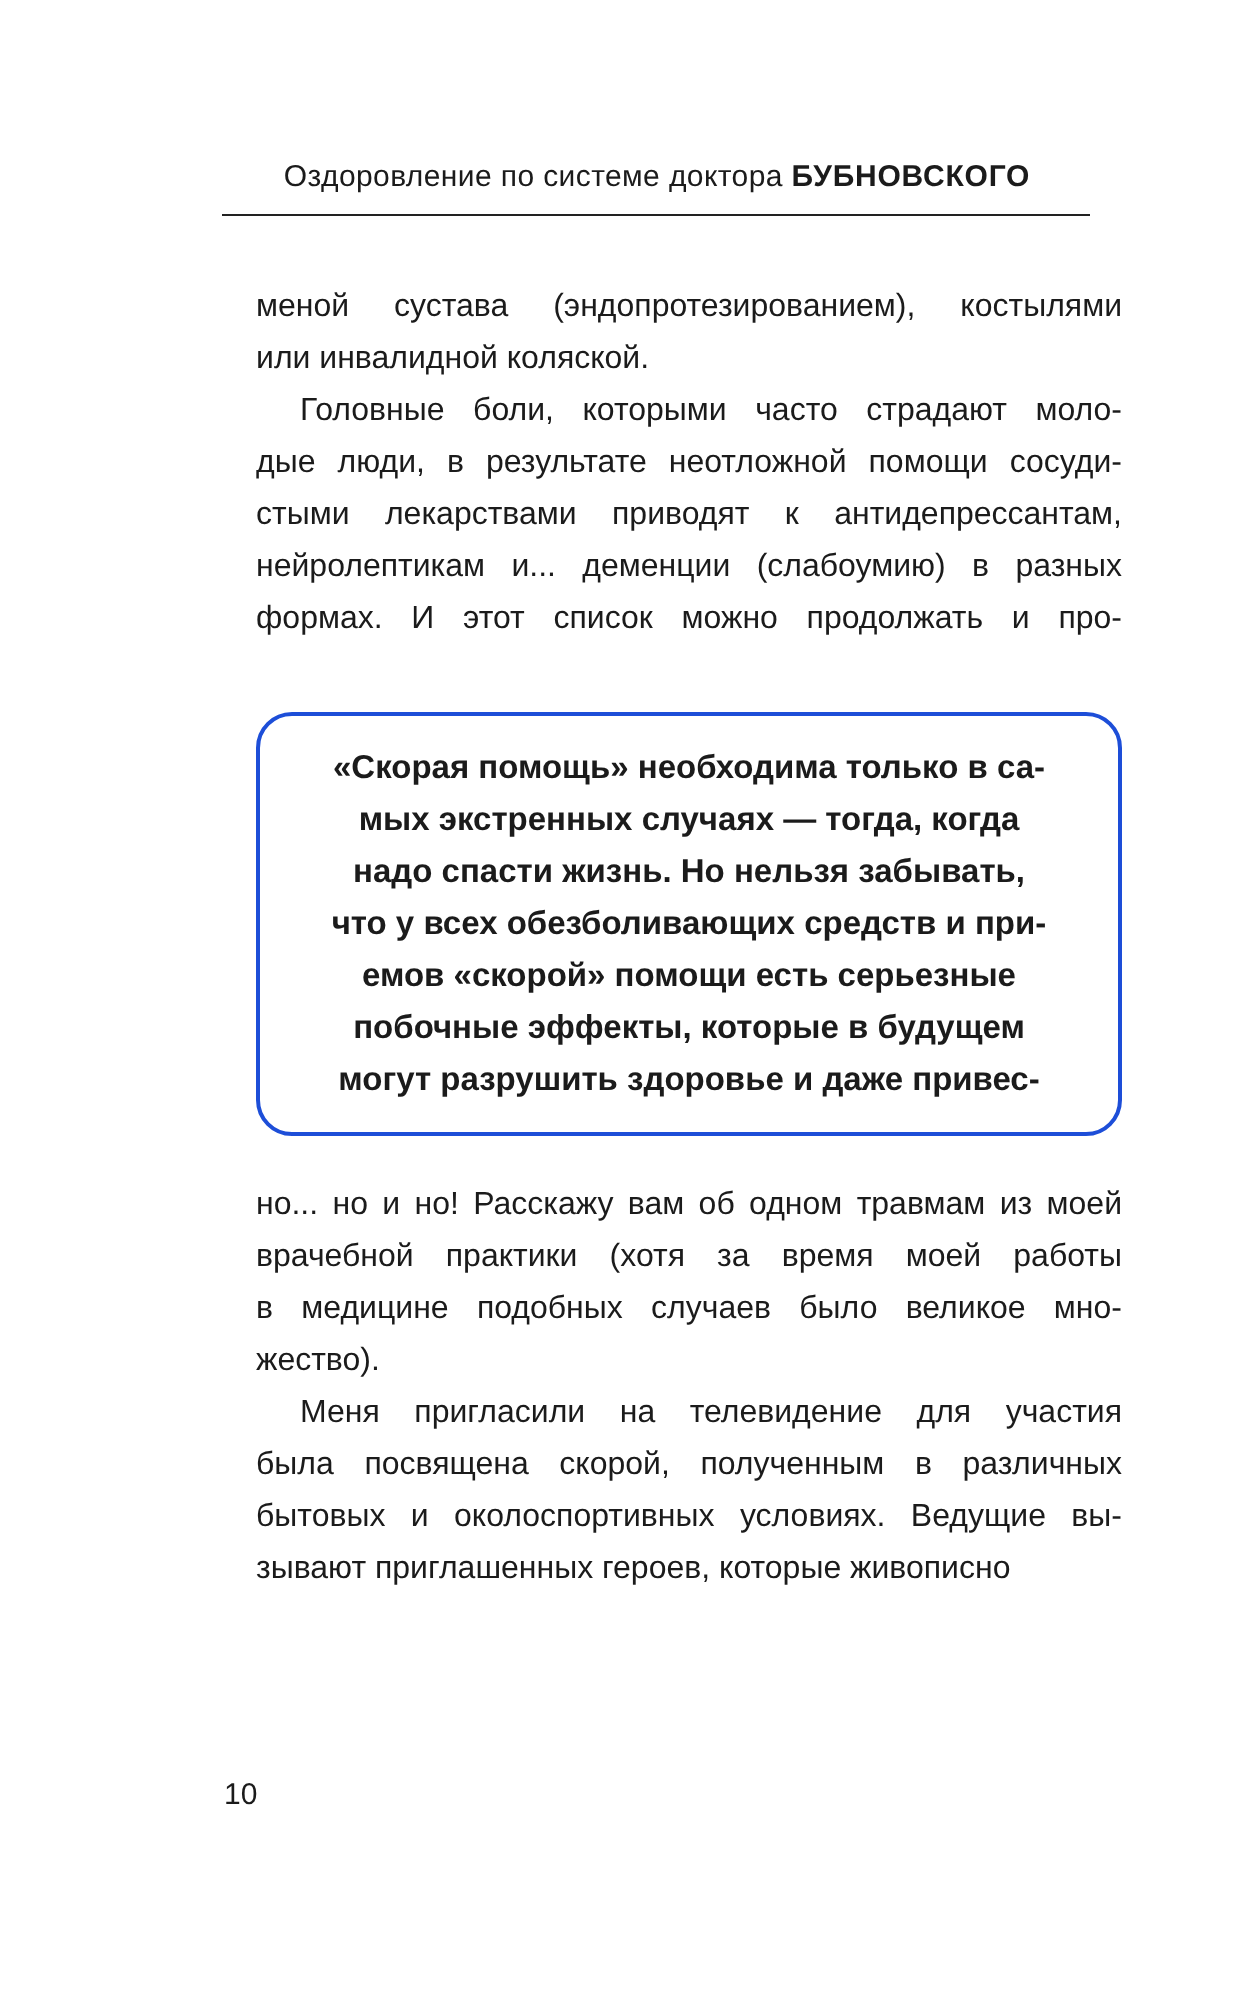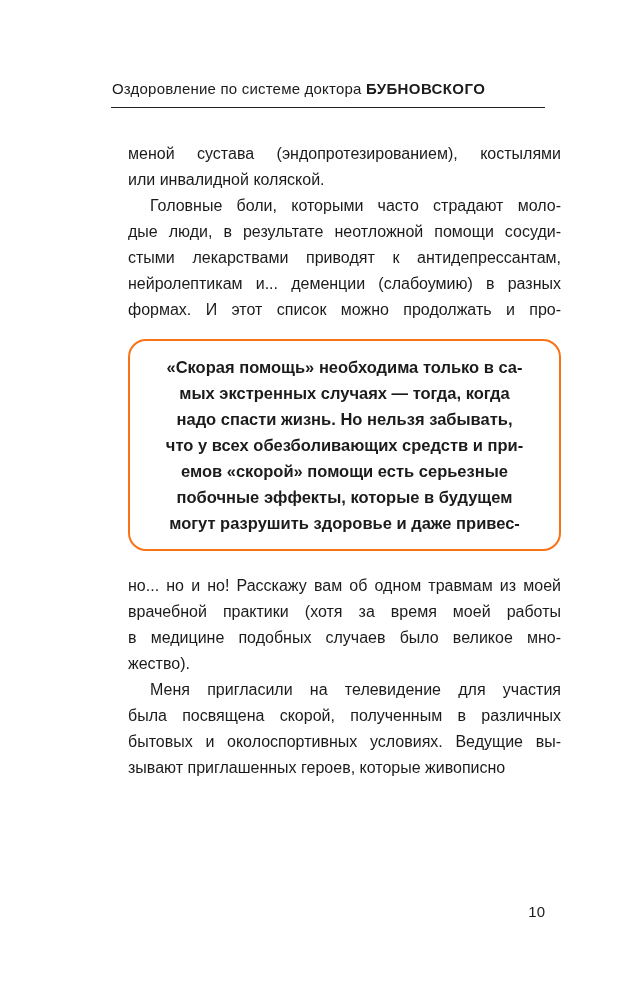--- a/index.html
+++ b/index.html
@@ -14,20 +14,21 @@
     background: #ffffff;
     font-family: "Liberation Sans", sans-serif;
     color: #1b1b1b;
     overflow: hidden;
   }
   .header {
     position: absolute;
     top: 80px;
     left: 112px;
     width: 433px;
+    text-align: center;
     font-size: 15px;
     letter-spacing: 0.2px;
     color: #1b1b1b;
   }
   .header .emph {
     font-weight: 700;
     letter-spacing: 0.4px;
   }
   .header-rule {
     position: absolute;
@@ -49,42 +50,41 @@
     text-align-last: justify;
     white-space: nowrap;
   }
   .para .line.last {
     text-align-last: left;
   }
   .para.indent .line.first {
     text-indent: 22px;
   }
   .callout {
-    border: 2px solid #f97316;
+    border: 2px solid #1d4ed8;
     border-radius: 18px;
-    margin: 16px 0 22px 0;
+    margin: 33px 0 22px 0;
     padding: 13px 2px;
     font-weight: 700;
     font-size: 16.5px;
     line-height: 26px;
   }
   .callout .line {
     text-align: center;
     text-align-last: center;
     white-space: nowrap;
   }
   .page-number {
     position: absolute;
     top: 889px;
     left: 112px;
     width: 433px;
-    text-align: right;
+    text-align: left;
     font-size: 15px;
     color: #1b1b1b;
-    margin-top: 14px;
   }
 </style>
 </head>
 <body>
 
 <div class="page">
 
   <div class="header">
     <span>Оздоровление по системе доктора </span><span class="emph">БУБНОВСКОГО</span>
   </div>

